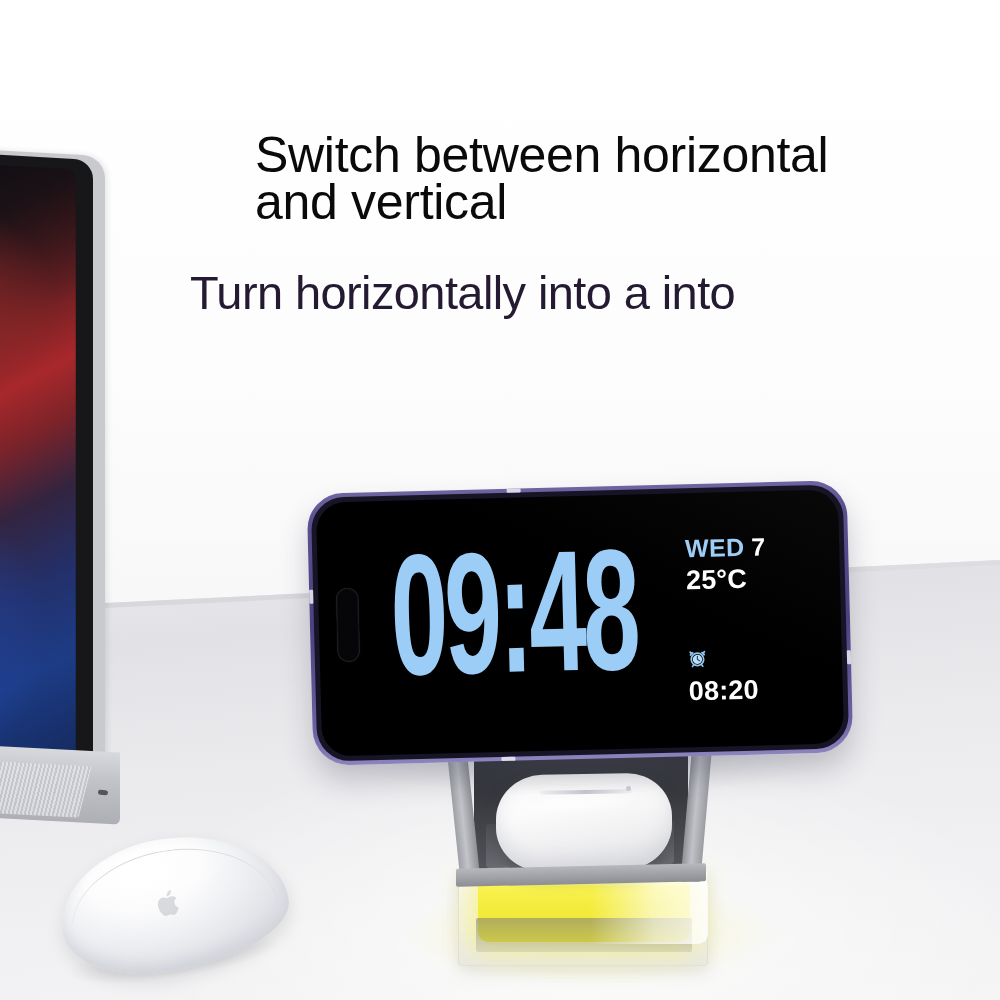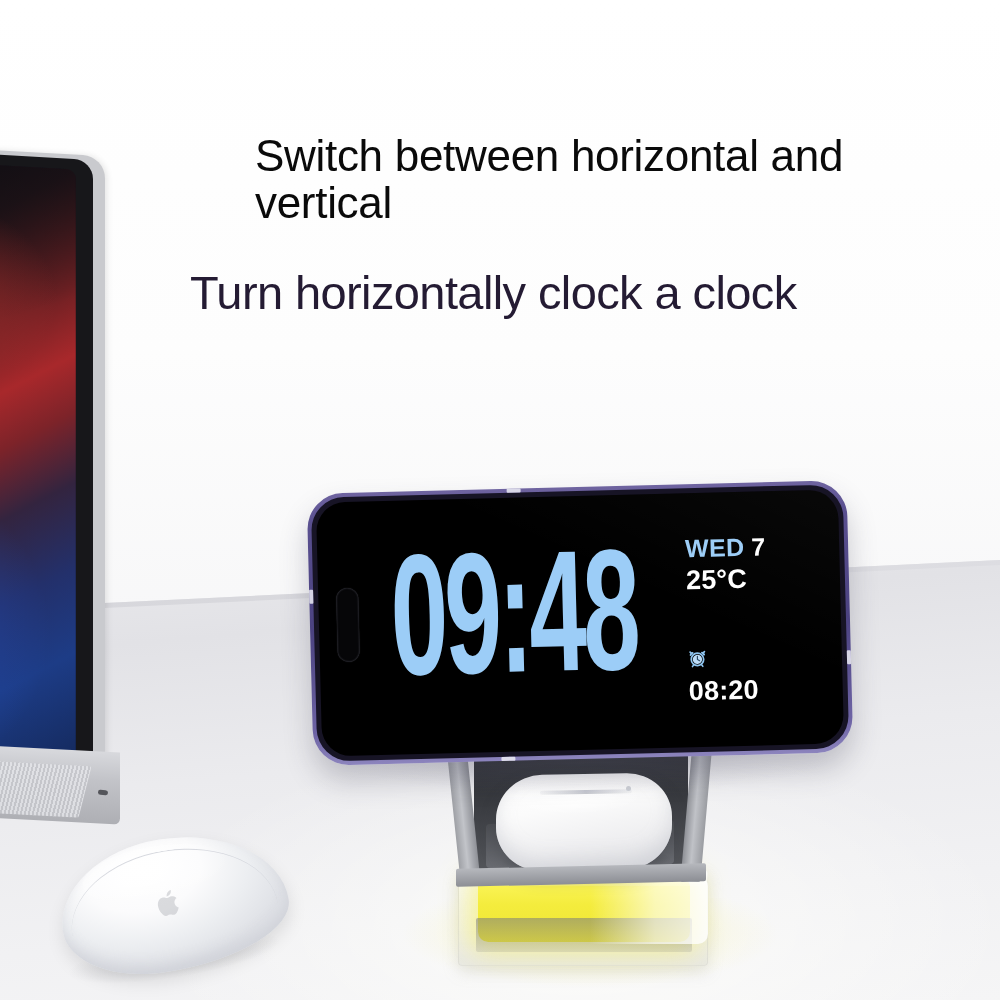--- a/index.html
+++ b/index.html
@@ -38,21 +38,21 @@
   .desk-sheen {
     position:absolute; left:0; top:600px; width:1000px; height:400px;
     background: radial-gradient(ellipse 620px 280px at 580px 330px, rgba(255,255,252,.75), rgba(255,255,255,0) 70%);
     pointer-events:none;
   }
 
   
   .headline-block { position:absolute; left:0; top:0; width:1000px; }
   .h-sub {
     position:absolute; left:255px; top:132px; width:660px;
-    font-size:44px; line-height:47px; font-weight:400; color:#0a0a0a;
+    font-size:50px; line-height:47px; font-weight:400; color:#0a0a0a;
     letter-spacing:-0.3px;
   }
   .h-main {
     position:absolute; left:190px; top:265px; width:760px;
     font-size:47px; line-height:56px; font-weight:400; color:#241b33;
     letter-spacing:-0.6px; white-space:nowrap;
   }
 
   
   .macbook { position:absolute; left:-60px; top:150px; width:250px; height:700px; }
@@ -335,21 +335,21 @@
 
 <div id="scene">
 
   <div class="backdrop"></div>
   <div class="desk"></div>
   <div class="desk-edge"></div>
   <div class="desk-sheen"></div>
 
   <div class="headline-block">
     <div class="h-sub">Switch between horizontal and vertical</div>
-    <div class="h-main">Turn horizontally clock a clock</div>
+    <div class="h-main">Turn horizontally into a into</div>
   </div>
 
   <div class="macbook">
     <div class="mb-lid"></div>
     <div class="mb-lid-inner"></div>
     <div class="mb-screen">
       <div class="wall-a"></div>
       <div class="wall-b"></div>
     </div>
     <div class="mb-base"></div>

